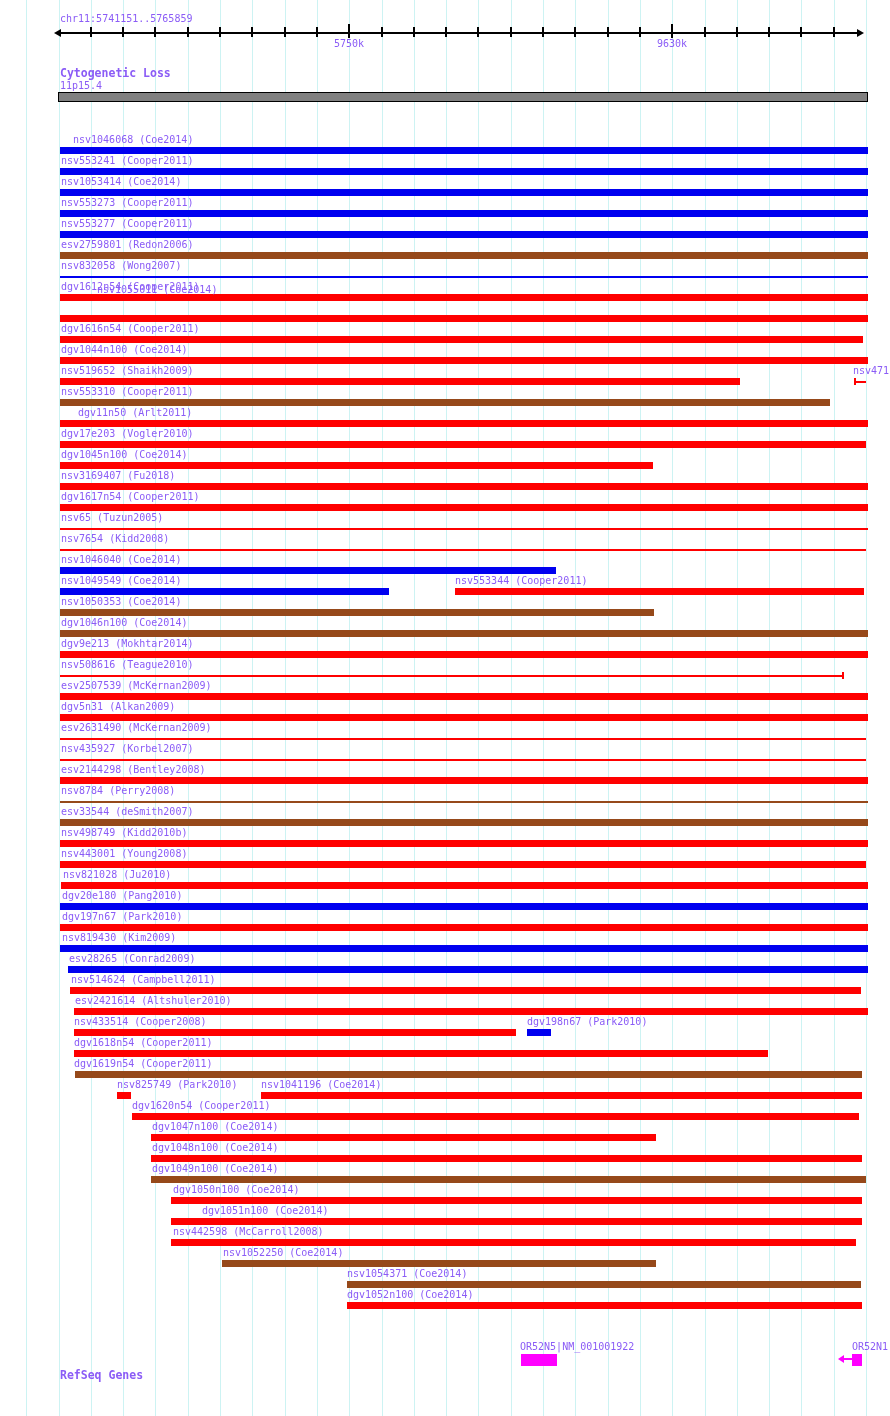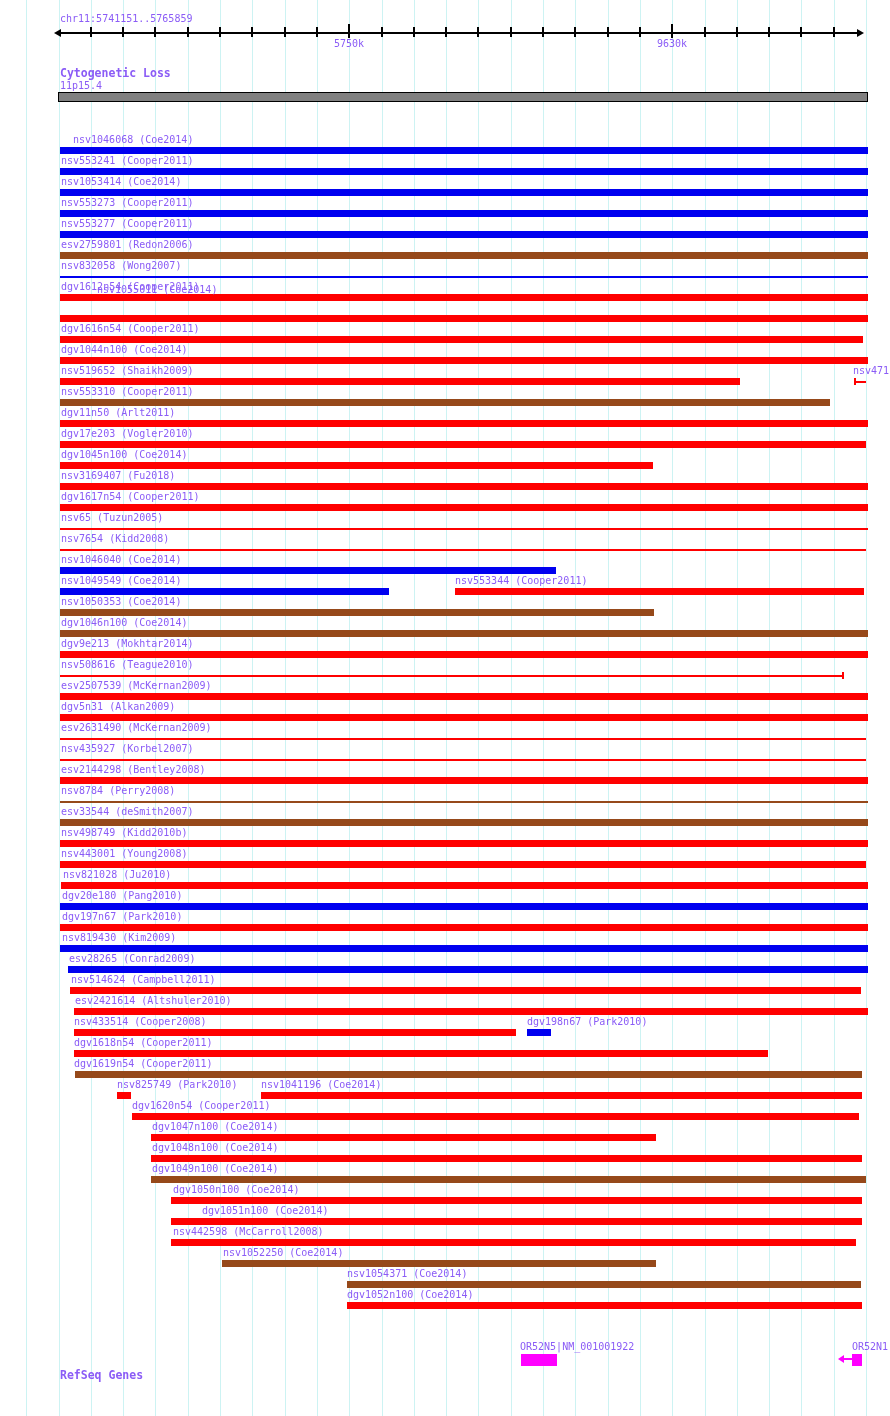--- a/index.html
+++ b/index.html
@@ -144,21 +144,21 @@
         <div class="bar" style="left:60px;top:378px;width:680px;background:#ff0000;"></div>
         <div class="lbl" style="left:853px;top:365px;">nsv471</div>
         <div class="vtick" style="left:854px;top:378px;background:#ff0000;"></div>
         <div class="thin" style="left:854px;top:381px;width:12px;background:#ff0000;"></div>
       </div>
       <div style="">
         <div class="lbl" style="left:61px;top:386px;">nsv553310 (Cooper2011)</div>
         <div class="bar" style="left:60px;top:399px;width:770px;background:#96491a;"></div>
       </div>
       <div style="">
-        <div class="lbl" style="left:61px;top:407px;">dgv11n50 (Arlt2011)</div>
+        <div class="lbl" style="left:61px;top:407px;padding-left:17px;">dgv11n50 (Arlt2011)</div>
         <div class="bar" style="left:60px;top:420px;width:808px;background:#ff0000;"></div>
       </div>
       <div style="">
         <div class="lbl" style="left:61px;top:428px;">dgv17e203 (Vogler2010)</div>
         <div class="bar" style="left:60px;top:441px;width:806px;background:#ff0000;"></div>
       </div>
       <div style="">
         <div class="lbl" style="left:61px;top:449px;">dgv1045n100 (Coe2014)</div>
         <div class="bar" style="left:60px;top:462px;width:593px;background:#ff0000;"></div>
       </div>

